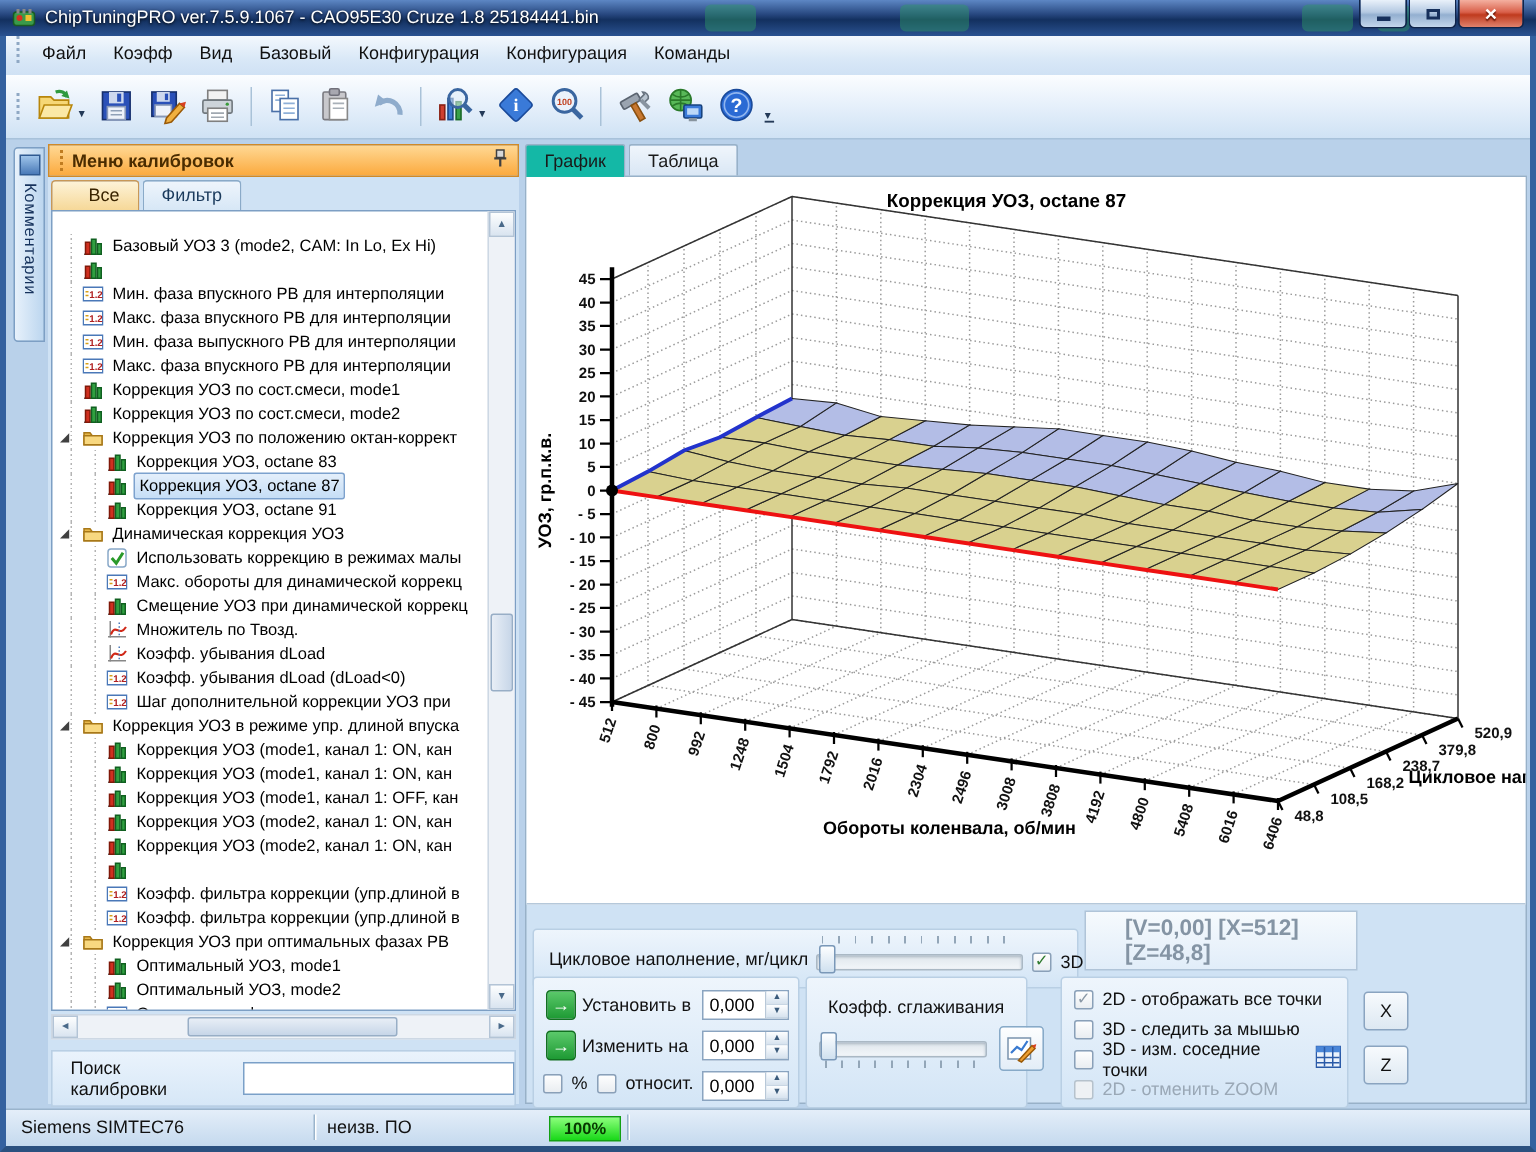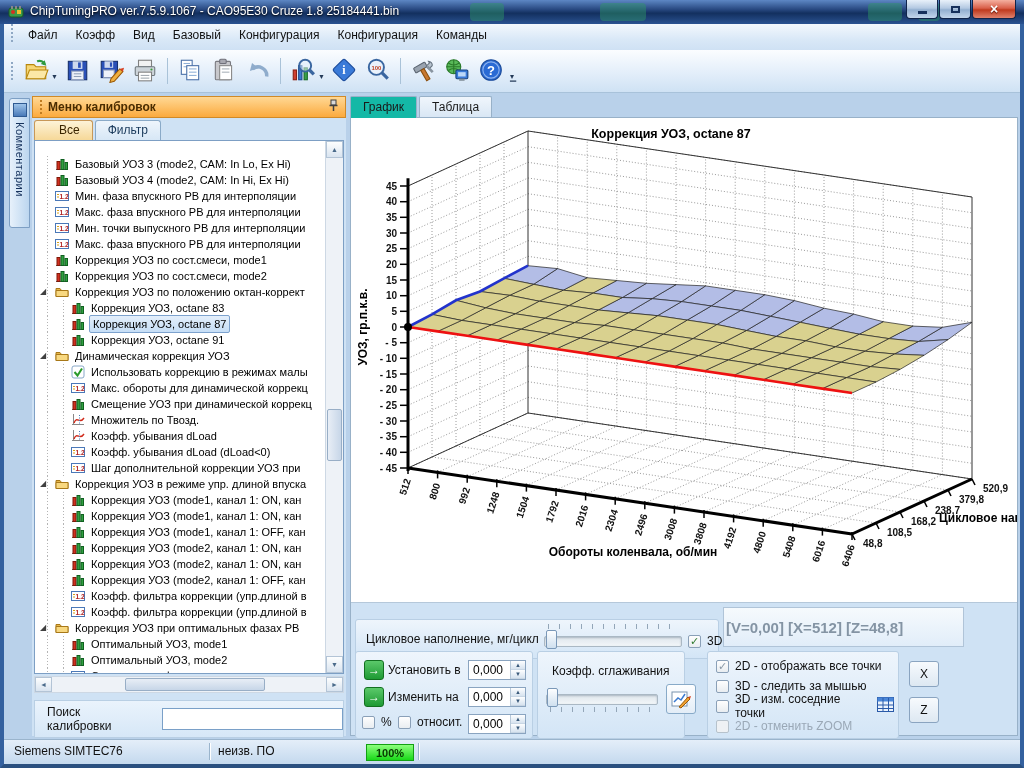--- a/index.html
+++ b/index.html
@@ -110,23 +110,23 @@
   .cb-label{margin-left:6px;color:#111;font-size:12px;}
   .cb-label.disabled{color:#9aa8b6;}
   
   .spin{display:inline-flex;width:58px;height:20px;border:1px solid #8aa4c0;background:#fff;box-sizing:border-box;}
   .spin .val{flex:1;font-size:12px;padding:2px 3px 0 4px;color:#000;}
   .spin .arrows{width:14px;display:flex;flex-direction:column;border-left:1px solid #b8c8d8;}
   .spin .arrows div{flex:1;background:linear-gradient(#fdfeff,#d7e3ef);font-size:6px;color:#3a5a7a;
     display:flex;align-items:center;justify-content:center;border-bottom:1px solid #c8d6e4;}
   .green-btn{width:18px;height:18px;border:1px solid #127020;border-radius:3px;background:linear-gradient(#5bc96a,#1e9a34);
     color:#fff;font-weight:bold;font-size:12px;display:flex;align-items:center;justify-content:center;}
-  .readout{position:absolute;left:372px;top:4px;width:241px;height:40px;border:1px solid #b0c4d8;
+  .readout{position:absolute;left:372px;top:4px;width:182px;height:40px;border:1px solid #b0c4d8;
     background:linear-gradient(#f6fafd,#e1edf9);box-sizing:border-box;color:#8494a4;font-weight:bold;font-size:15px;
-    display:flex;align-items:center;padding-left:2px;}
+    display:flex;align-items:center;padding-left:26px;}
   .axis-btn{position:absolute;width:28px;height:24px;border:1px solid #8aa4c0;border-radius:3px;
     background:linear-gradient(#f7fafd,#dde8f2);display:flex;align-items:center;justify-content:center;font-size:12px;color:#111;}
   .icon-btn{border:1px solid #88aac8;border-radius:3px;background:linear-gradient(#fdfeff,#e3edf7);
     display:flex;align-items:center;justify-content:center;}
   
   .statusbar{position:absolute;left:0;right:0;bottom:0;height:24px;background:linear-gradient(#e4eef9,#c4d9ee);
     border-top:1px solid #9ab4cc;font-size:12px;color:#111;}
   .sb-seg{position:absolute;top:4px;}
   .sb-div{position:absolute;top:3px;width:1px;height:17px;background:#9ab4cc;box-shadow:1px 0 0 #fff;}
   .badge{position:absolute;left:362px;top:4px;width:46px;height:15px;border:1px solid #12a012;
@@ -338,21 +338,20 @@
               </svg></span>
             <span class="tree-label">Базовый УОЗ 3 (mode2, CAM: In Lo, Ex Hi)</span>
           </div>
           <div class="tree-row root">
             <span class="tree-icon"><svg width="14" height="14">
                 <line x1="1" y1="12.5" x2="13" y2="12.5" stroke="#606060"></line>
                 <rect x="2" y="4.5" width="3" height="8" fill="#d03020" stroke="#801808"></rect>
                 <rect x="6" y="2.5" width="3" height="10" fill="#30a040" stroke="#106020"></rect>
                 <rect x="10" y="5.5" width="2.5" height="7" fill="#30a040" stroke="#106020"></rect>
               </svg></span>
-            <span class="tree-label">Базовый УОЗ 4 (mode2, CAM: In Hi, Ex Hi)</span>
           </div>
           <div class="tree-row root">
             <span class="tree-icon"><svg width="14" height="14">
                 <rect x="0.5" y="2.5" width="13" height="9" fill="#fff" stroke="#4a78b8"></rect>
                 <line x1="2" y1="5.5" x2="4" y2="5.5" stroke="#d8a018"></line>
                 <line x1="2" y1="8" x2="4" y2="8" stroke="#d8a018"></line>
                 <text x="9" y="9.5" text-anchor="middle" font-size="6.5" font-weight="bold" fill="#b02020">1.2</text>
               </svg></span>
             <span class="tree-label">Мин. фаза впускного РВ для интерполяции</span>
           </div>
@@ -365,21 +364,21 @@
               </svg></span>
             <span class="tree-label">Макс. фаза впускного РВ для интерполяции</span>
           </div>
           <div class="tree-row root">
             <span class="tree-icon"><svg width="14" height="14">
                 <rect x="0.5" y="2.5" width="13" height="9" fill="#fff" stroke="#4a78b8"></rect>
                 <line x1="2" y1="5.5" x2="4" y2="5.5" stroke="#d8a018"></line>
                 <line x1="2" y1="8" x2="4" y2="8" stroke="#d8a018"></line>
                 <text x="9" y="9.5" text-anchor="middle" font-size="6.5" font-weight="bold" fill="#b02020">1.2</text>
               </svg></span>
-            <span class="tree-label">Мин. точки выпускного РВ для интерполяции</span>
+            <span class="tree-label">Мин. фаза выпускного РВ для интерполяции</span>
           </div>
           <div class="tree-row root">
             <span class="tree-icon"><svg width="14" height="14">
                 <rect x="0.5" y="2.5" width="13" height="9" fill="#fff" stroke="#4a78b8"></rect>
                 <line x1="2" y1="5.5" x2="4" y2="5.5" stroke="#d8a018"></line>
                 <line x1="2" y1="8" x2="4" y2="8" stroke="#d8a018"></line>
                 <text x="9" y="9.5" text-anchor="middle" font-size="6.5" font-weight="bold" fill="#b02020">1.2</text>
               </svg></span>
             <span class="tree-label">Макс. фаза впускного РВ для интерполяции</span>
           </div>
@@ -558,21 +557,20 @@
               </svg></span>
             <span class="tree-label">Коррекция УОЗ (mode2, канал 1: ON,  кан</span>
           </div>
           <div class="tree-row child">
             <span class="tree-icon"><svg width="14" height="14">
                 <line x1="1" y1="12.5" x2="13" y2="12.5" stroke="#606060"></line>
                 <rect x="2" y="4.5" width="3" height="8" fill="#d03020" stroke="#801808"></rect>
                 <rect x="6" y="2.5" width="3" height="10" fill="#30a040" stroke="#106020"></rect>
                 <rect x="10" y="5.5" width="2.5" height="7" fill="#30a040" stroke="#106020"></rect>
               </svg></span>
-            <span class="tree-label">Коррекция УОЗ (mode2, канал 1: OFF,  кан</span>
           </div>
           <div class="tree-row child">
             <span class="tree-icon"><svg width="14" height="14">
                 <rect x="0.5" y="2.5" width="13" height="9" fill="#fff" stroke="#4a78b8"></rect>
                 <line x1="2" y1="5.5" x2="4" y2="5.5" stroke="#d8a018"></line>
                 <line x1="2" y1="8" x2="4" y2="8" stroke="#d8a018"></line>
                 <text x="9" y="9.5" text-anchor="middle" font-size="6.5" font-weight="bold" fill="#b02020">1.2</text>
               </svg></span>
             <span class="tree-label">Коэфф. фильтра коррекции (упр.длиной в</span>
           </div>

